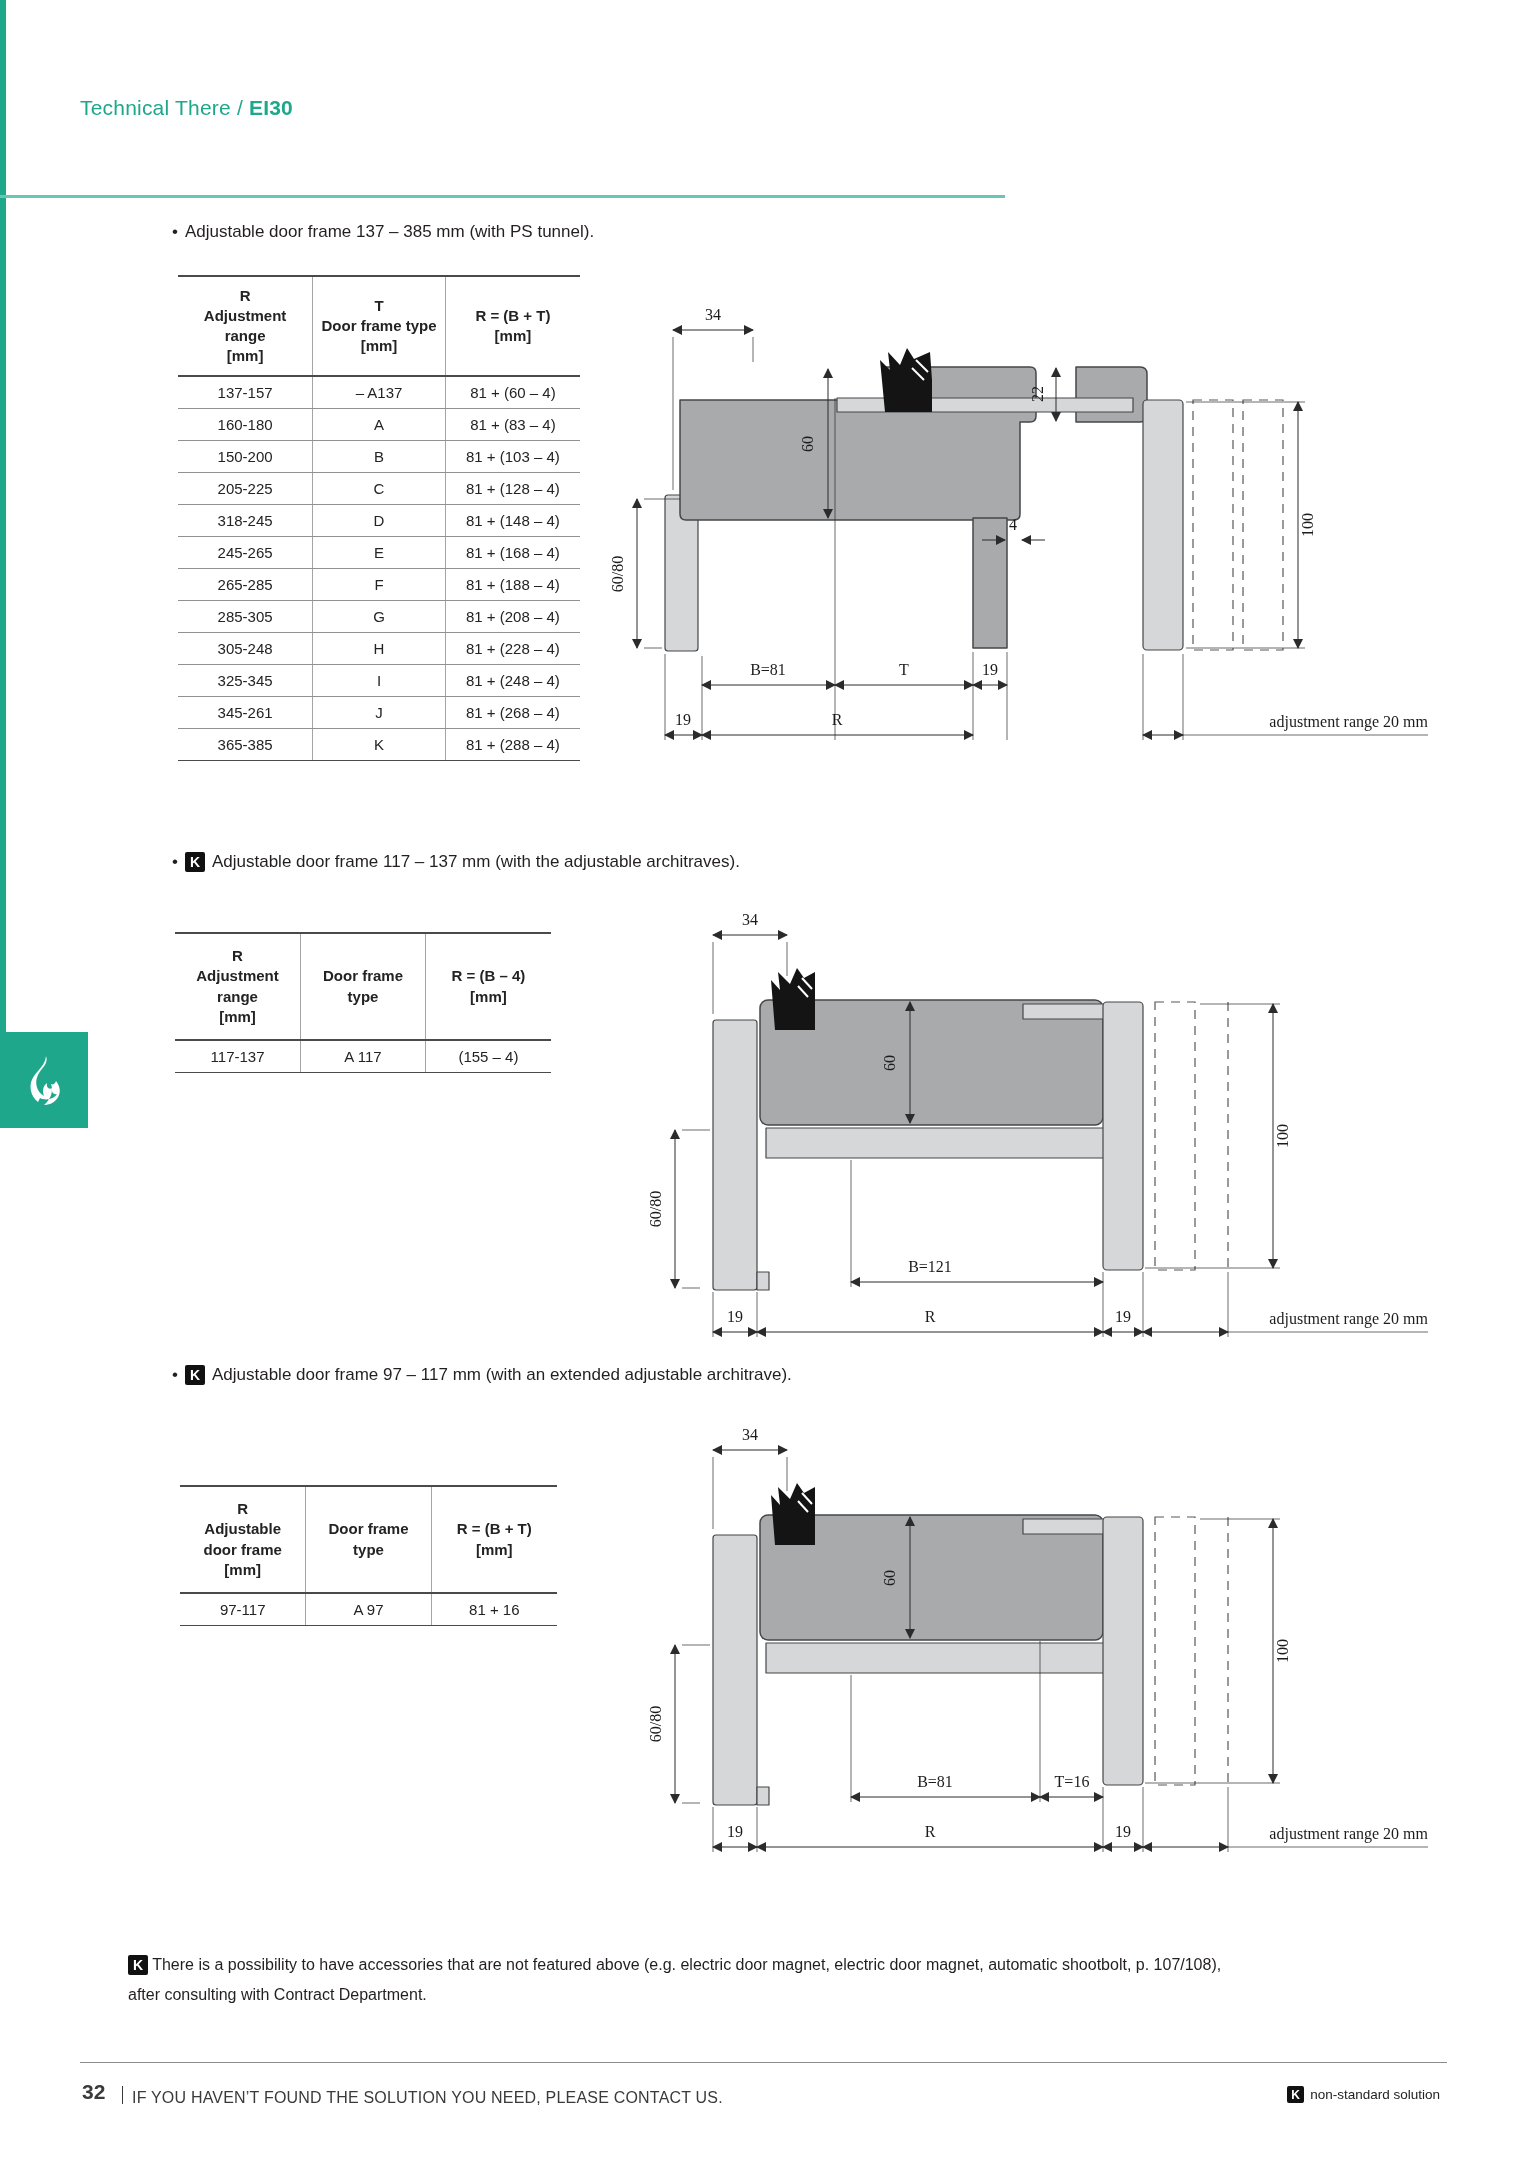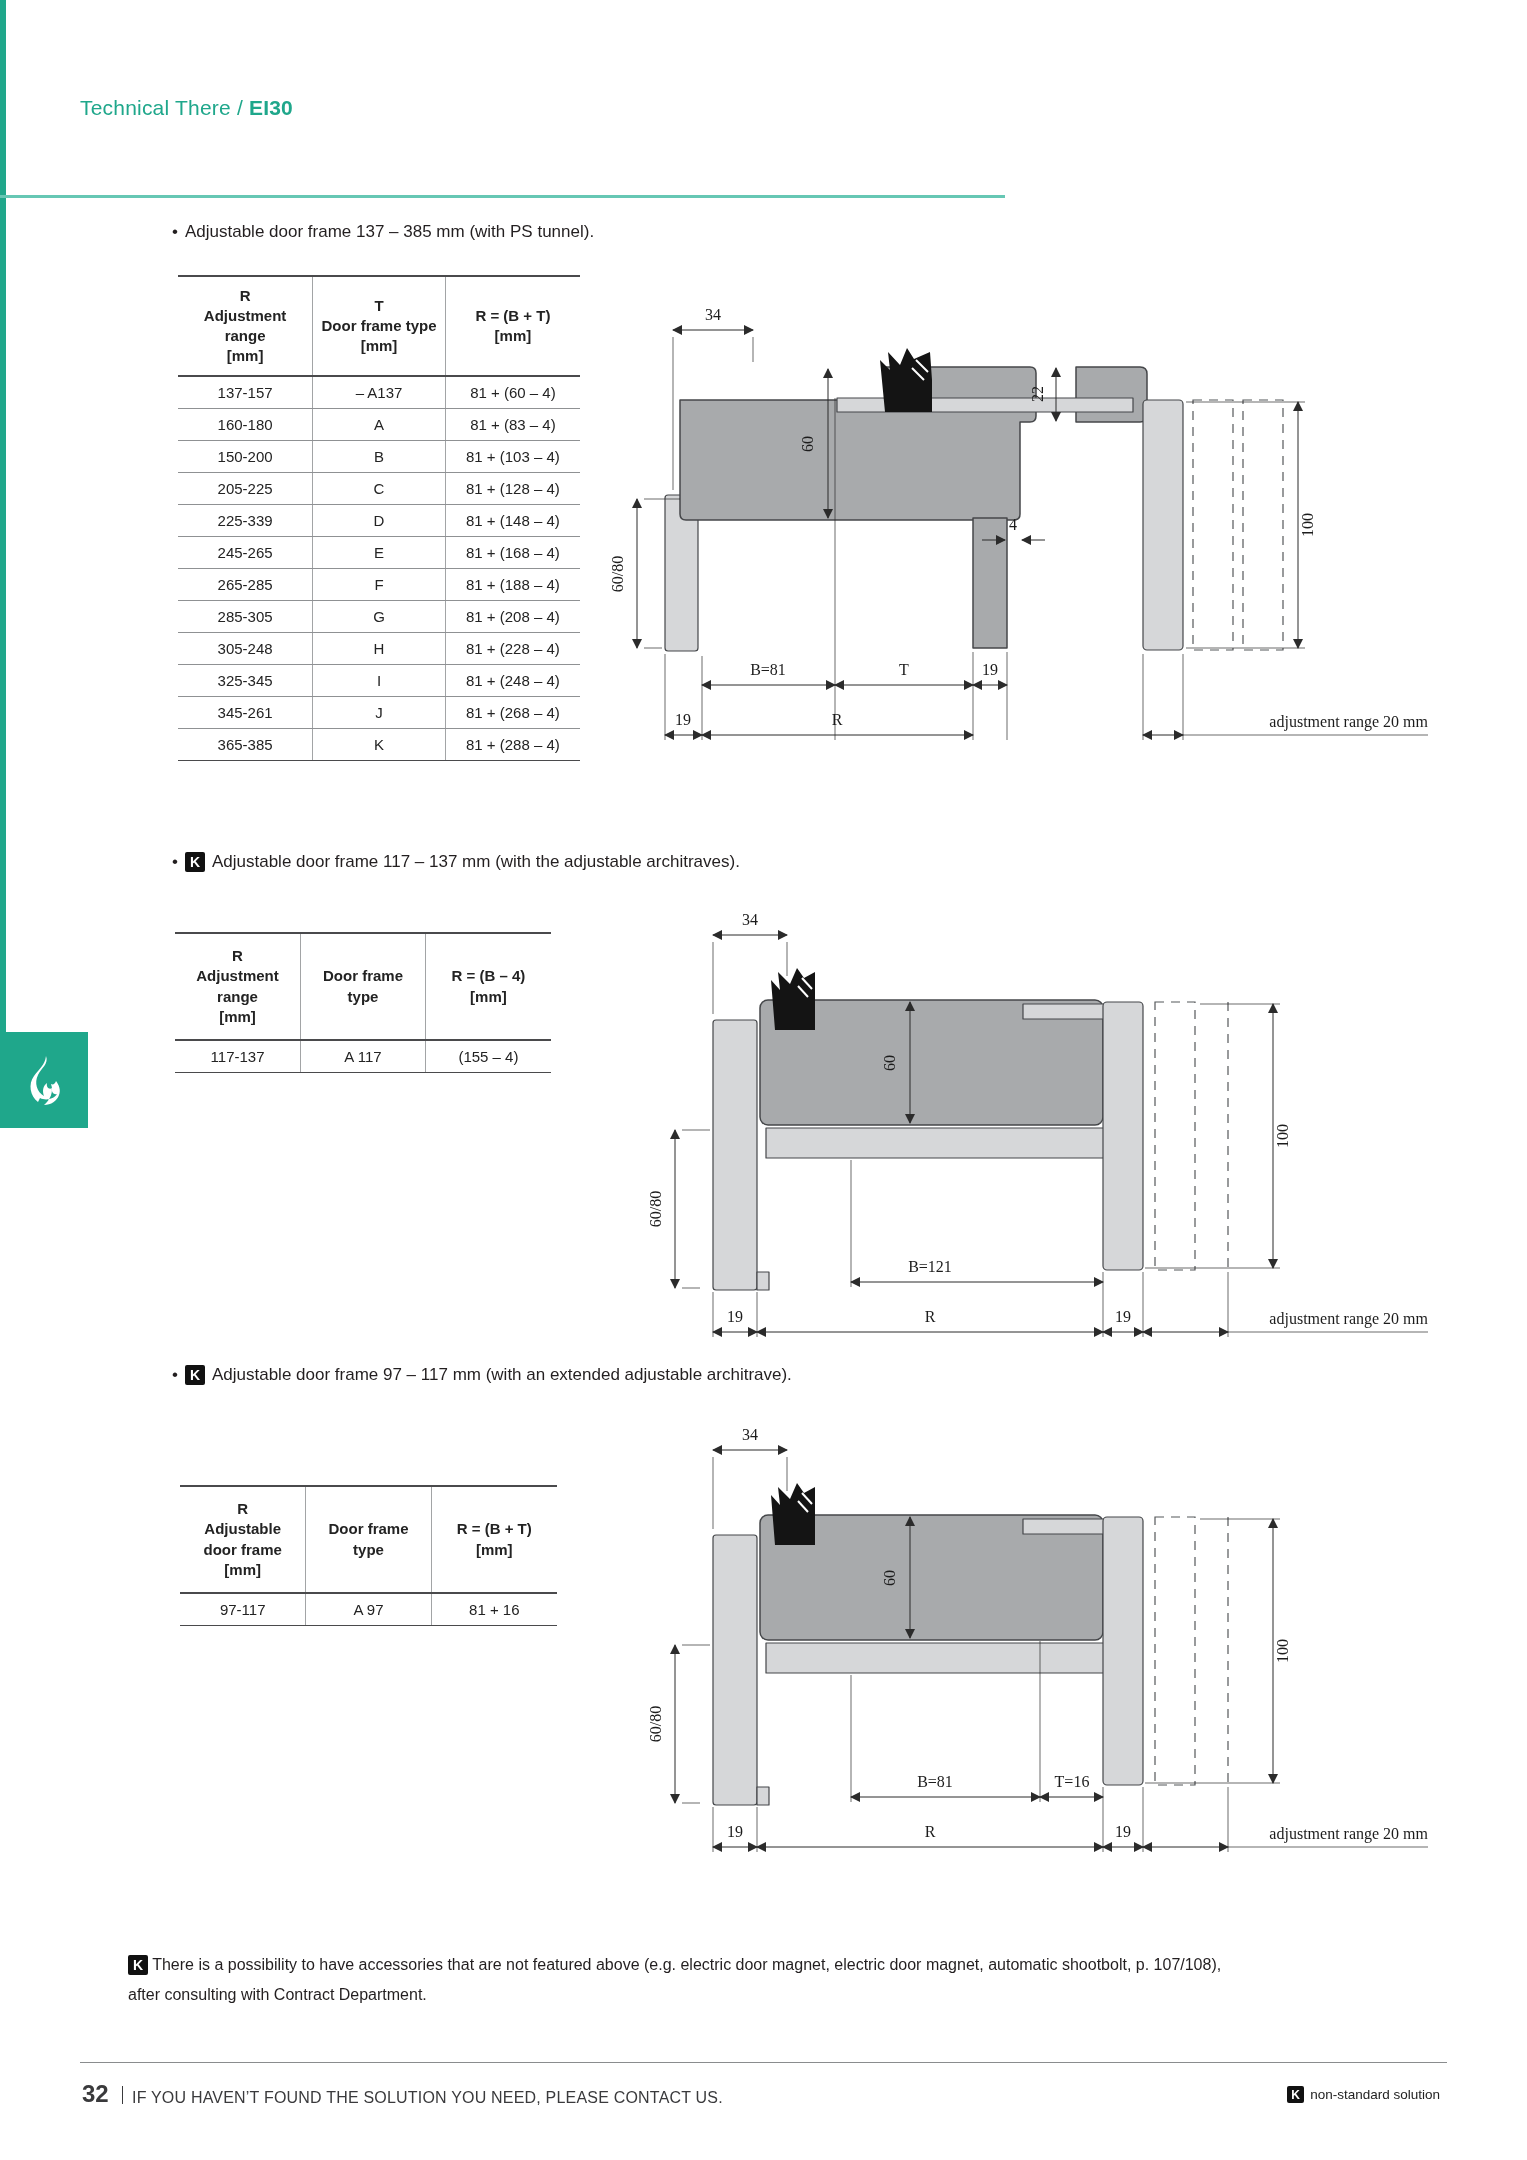--- a/index.html
+++ b/index.html
@@ -39,21 +39,21 @@
   .seal{fill:#141414;stroke:none;}
   .hatch{stroke:#fff;stroke-width:2;}
   .dim{stroke:#2b2b2b;stroke-width:1;fill:none;}
   .ext{stroke:#2b2b2b;stroke-width:.7;fill:none;}
   .ghost{fill:none;stroke:#55585a;stroke-width:1.2;stroke-dasharray:9 7;}
   .dl{font-family:"Liberation Serif",serif;font-size:16px;fill:#1c1c1c;}
 
   
   #footnote{left:128px;top:1950px;width:1300px;font-size:16px;line-height:30px;color:#231f20;}
   #bottom-rule{left:80px;top:2062px;width:1367px;height:1px;background:#8a8c8e;}
-  #page-number{left:82px;top:2080px;font-size:24px;font-weight:bold;color:#3a3a3c;}
+  #page-number{left:82px;top:2080px;font-size:21px;font-weight:bold;color:#3a3a3c;}
   #footer-divider{left:122px;top:2086px;width:1px;height:18px;background:#3a3a3c;}
   #footer-contact{left:132px;top:2089px;font-size:16px;color:#3a3a3c;letter-spacing:.2px;}
   #footer-legend{right:87px;top:2086px;display:flex;align-items:center;gap:6px;
                  font-size:13.5px;color:#232323;}
   #footer-legend .k-icon{width:17px;height:17px;font-size:12px;}
 </style>
 </head>
 <body>
 
 <div class="abs" id="left-bar"></div>
@@ -106,21 +106,21 @@
         <td>150-200</td>
         <td>B</td>
         <td>81 + (103 – 4)</td>
       </tr>
       <tr>
         <td>205-225</td>
         <td>C</td>
         <td>81 + (128 – 4)</td>
       </tr>
       <tr>
-        <td>225-339</td>
+        <td>318-245</td>
         <td>D</td>
         <td>81 + (148 – 4)</td>
       </tr>
       <tr>
         <td>245-265</td>
         <td>E</td>
         <td>81 + (168 – 4)</td>
       </tr>
       <tr>
         <td>265-285</td>

